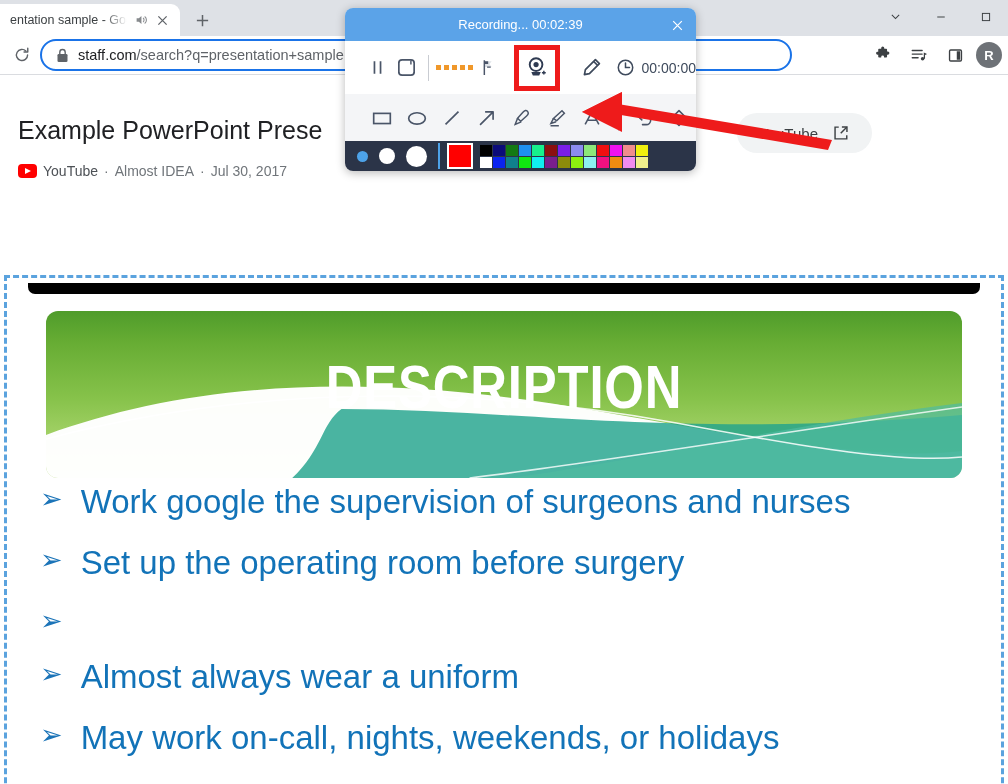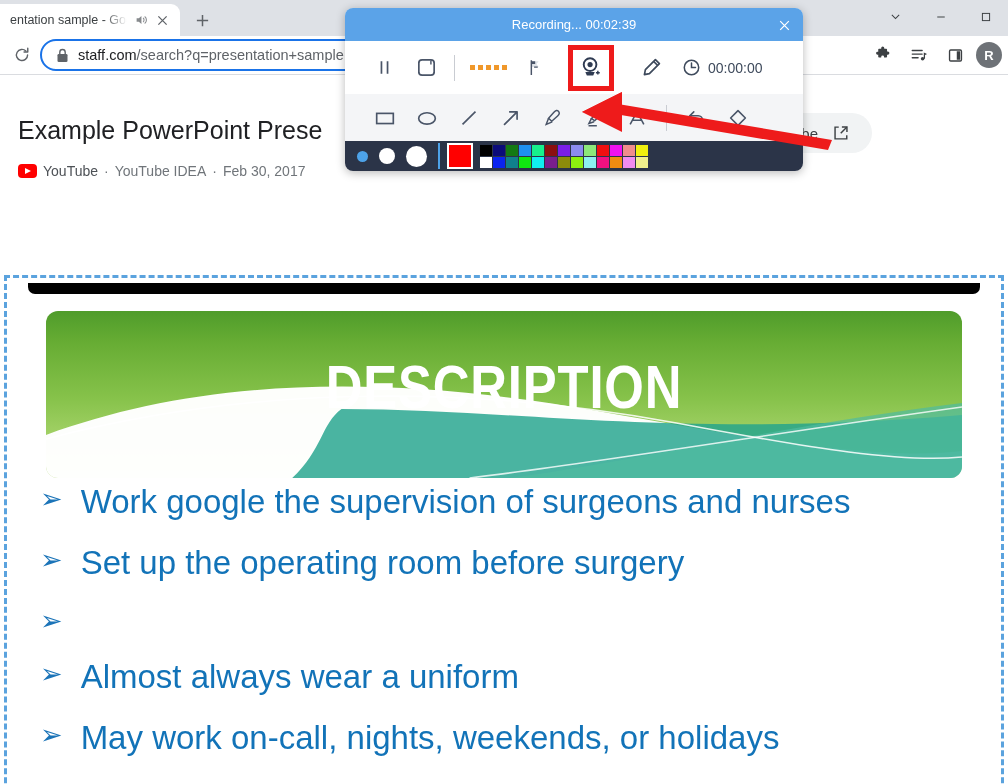--- a/index.html
+++ b/index.html
@@ -128,21 +128,21 @@
   .bullet .arrow{
     font-size:27px; color:#1b74b8; line-height:1.08; flex:none; padding-top:2px;
   }
   .bullet .btext{
     font-size:33px; color:#1273b8; line-height:1.18; font-weight:400;
     font-family:"Liberation Sans", sans-serif;
   }
 
   
   .recorder{
-    position:absolute; left:345px; top:8px; width:458px; height:163px;
+    position:absolute; left:345px; top:8px; width:351px; height:163px;
     border-radius:8px; overflow:hidden;
     box-shadow:0 2px 10px rgba(0,0,0,.28); background:#f4f5f7;
   }
   .rec-header{
     height:33px; background:#5ba3e8; display:flex; align-items:center;
     justify-content:center; position:relative;
   }
   .rec-title{ color:#fff; font-size:13px; }
   .rec-close{
     position:absolute; right:8px; top:6px; width:22px; height:22px;
@@ -273,23 +273,23 @@
 <div class="toolbar-sep"></div>
 
 <div class="page">
   <div class="result-title">Example PowerPoint Prese</div>
   <div class="result-meta">
     <span class="yt-badge">
         <span class="tri"></span>
       </span>
     <span>YouTube</span>
     <span class="meta-sep">·</span>
-    <span class="meta-dim">YouTube IDEA</span>
+    <span class="meta-dim">Almost IDEA</span>
     <span class="meta-sep">·</span>
-    <span class="meta-dim">Feb 30, 2017</span>
+    <span class="meta-dim">Jul 30, 2017</span>
   </div>
   <div class="yt-button">
     <span>YouTube</span>
     <svg width="18" height="18" viewBox="0 0 20 20">
       <path d="M7.5 3.5H3.4v13h13v-4.1" stroke="#3c4043" stroke-width="1.6" fill="none"></path>
       <path d="M11 3.4h5.6V9" stroke="#3c4043" stroke-width="1.6" fill="none"></path>
       <path d="M16.3 3.7l-6.6 6.6" stroke="#3c4043" stroke-width="1.6"></path>
     </svg>
   </div>
 

